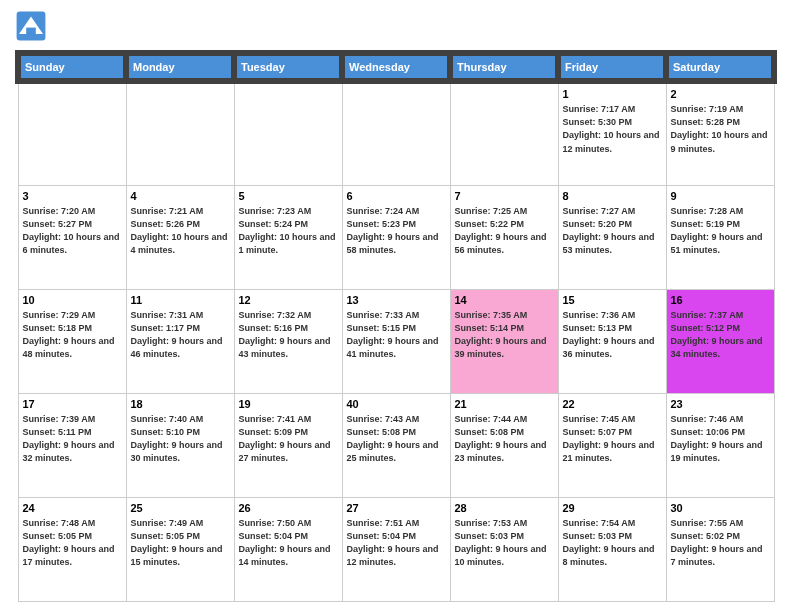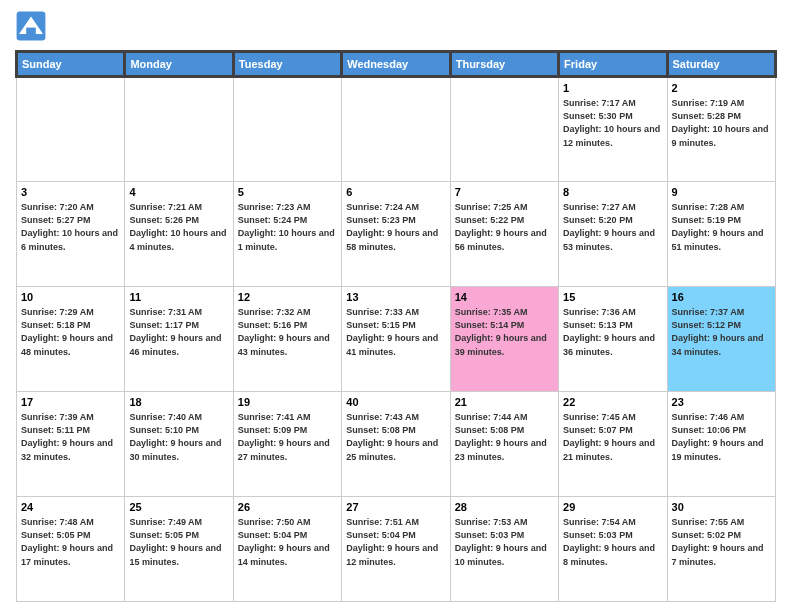--- a/index.html
+++ b/index.html
@@ -70,21 +70,21 @@
       table-layout: fixed;
       flex: 1;
     }
     thead th {
       background-color: #4a90d9;
       color: white;
       font-size: 11px;
       font-weight: bold;
       padding: 5px 4px;
       text-align: left;
-      border: 3px solid #404040;
+      border: 6px solid #404040;
     }
     tbody tr {
       height: 90px;
     }
     tbody td {
       border: 1px solid #ccc;
       vertical-align: top;
       padding: 3px 4px;
       font-size: 9.5px;
       line-height: 1.4;
@@ -238,21 +238,21 @@
               <div class="day-info">Sunrise: 7:35 AM
 Sunset: 5:14 PM
 Daylight: 9 hours and 39 minutes.</div>
             </td>
             <td style="background: rgb(255, 255, 255);">
               <span class="day-number">15</span>
               <div class="day-info">Sunrise: 7:36 AM
 Sunset: 5:13 PM
 Daylight: 9 hours and 36 minutes.</div>
             </td>
-            <td style="background: #7dd3fc; margin-top: 29px;">
+            <td style="background: #d946ef; margin-top: 29px;">
               <span class="day-number">16</span>
               <div class="day-info">Sunrise: 7:37 AM
 Sunset: 5:12 PM
 Daylight: 9 hours and 34 minutes.</div>
             </td>
           </tr>
           <tr>
             <td>
               <span class="day-number">17</span>
               <div class="day-info">Sunrise: 7:39 AM

